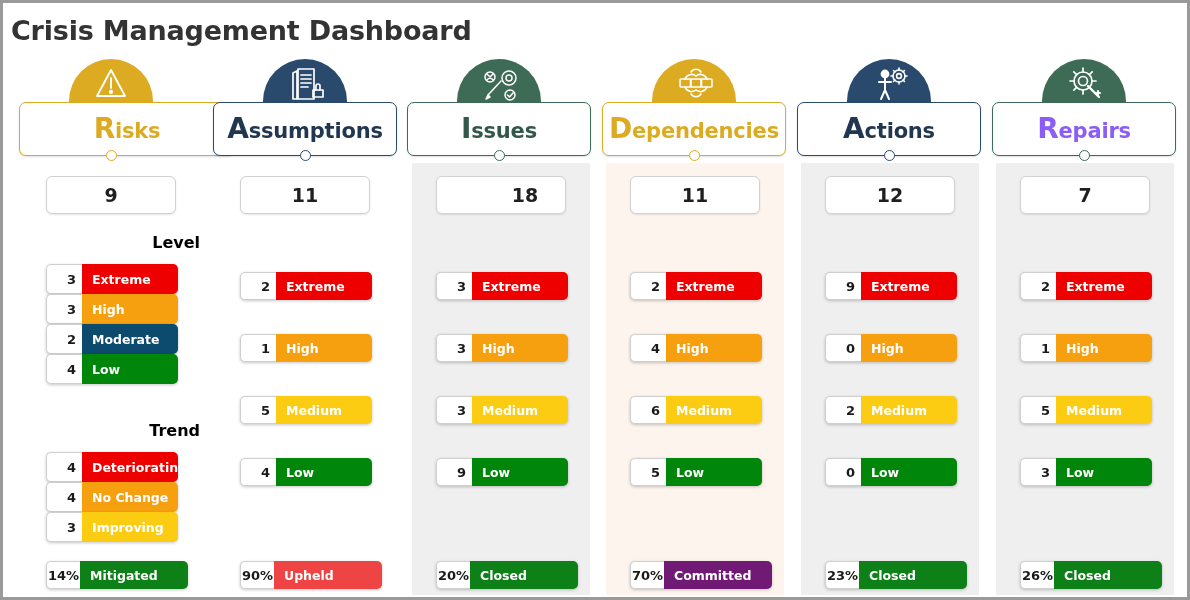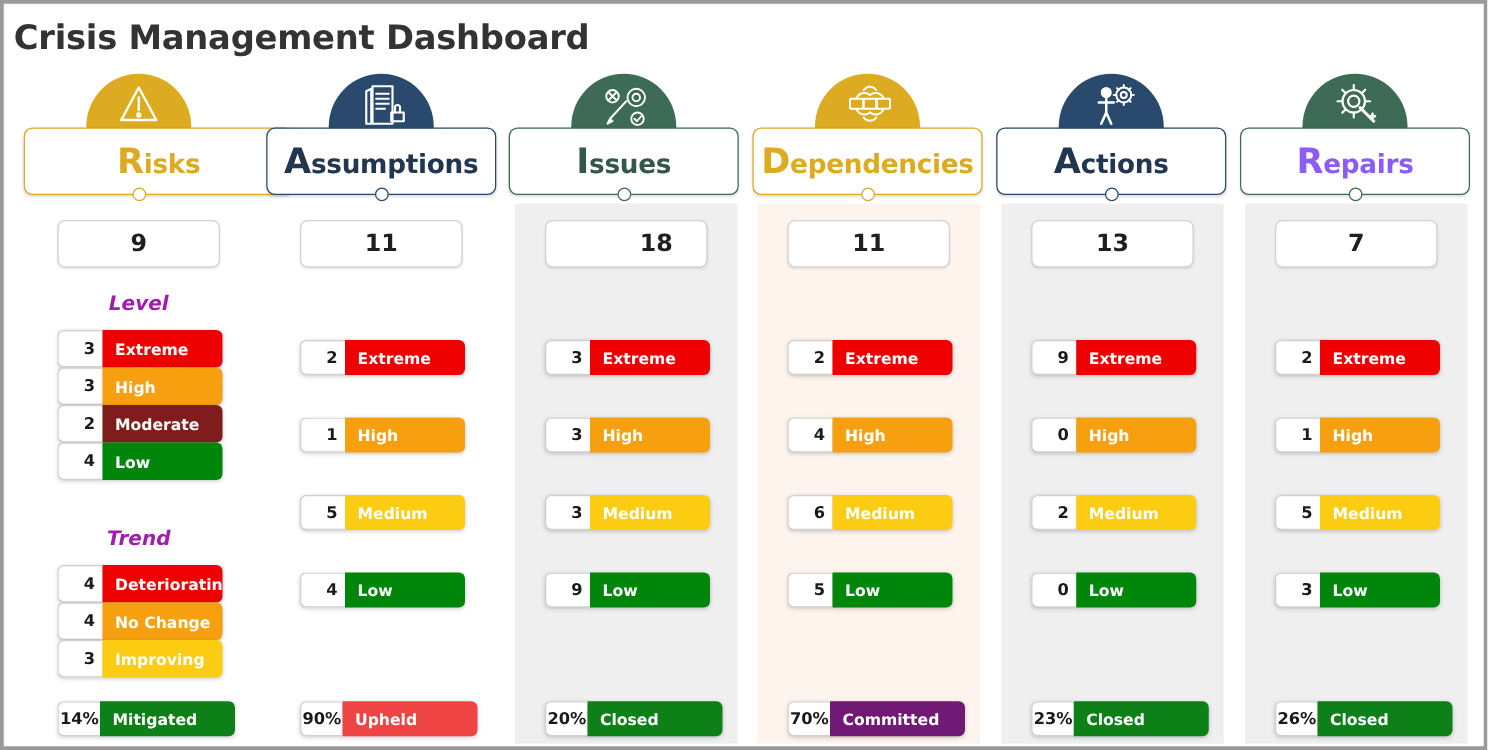--- a/index.html
+++ b/index.html
@@ -96,23 +96,22 @@
     font-size: 19px;
     font-weight: bold;
     color: #1f1f1f;
   }
 
   
   .sec-head {
     position: absolute;
     font-size: 16px;
     font-weight: bold;
-    color: #a21caf;
-    text-align: center;
-    font-style: italic;
+    color: #000000;
+    text-align: right;
   }
 
   
   .row {
     position: absolute;
     height: 28px;
     display: flex;
     align-items: stretch;
     filter: drop-shadow(0 1px 1.5px rgba(0,0,0,0.22));
   }
@@ -174,21 +173,21 @@
       <div class="row" style="left: 43px; width: 132px; top: 261px; height: 30px;">
         <div class="num">3</div>
         <div class="bar" style="background: rgb(238, 0, 0);">Extreme</div>
       </div>
       <div class="row" style="left: 43px; width: 132px; top: 291px; height: 30px;">
         <div class="num">3</div>
         <div class="bar" style="background: rgb(246, 160, 16);">High</div>
       </div>
       <div class="row" style="left: 43px; width: 132px; top: 321px; height: 30px;">
         <div class="num">2</div>
-        <div class="bar" style="background: #7f1d1d;">Moderate</div>
+        <div class="bar" style="background: #0c4a6e;">Moderate</div>
       </div>
       <div class="row" style="left: 43px; width: 132px; top: 351px; height: 30px;">
         <div class="num">4</div>
         <div class="bar" style="background: rgb(0, 134, 11);">Low</div>
       </div>
       <div class="sec-head" style="left: 19px; width: 178px; top: 418px;">Trend</div>
       <div class="row" style="left: 43px; width: 132px; top: 449px; height: 30px;">
         <div class="num">4</div>
         <div class="bar" style="background: rgb(238, 0, 0);">Deteriorating</div>
       </div>
@@ -337,21 +336,21 @@
             <circle cx="52" cy="17" r="2.4"></circle>
             <path d="M52 9 v2 M52 23 v2 M44 17 h2 M58 17 h2 M46.5 11.5 l1.5 1.5 M56 21 l1.5 1.5 M57.5 11.5 l-1.5 1.5 M48 21 l-1.5 1.5"></path>
           </g>
         </svg>
       </div>
       <div class="tab-box" style="left: 794px; width: 184px; border: 1.5px solid rgb(42, 74, 109);">
         <div class="tab-label" style="color: rgb(33, 54, 79);"><span class="cap">A</span><span>ctions</span></div>
       </div>
       <div class="tab-knob" style="left: 880.5px; border: 1.2px solid rgb(42, 74, 109);"></div>
       <div class="total-box" style="left: 822px; width: 130px;">
-        <div class="total-val">13</div>
+        <div class="total-val">12</div>
       </div>
       <div class="row" style="left: 822px; width: 132px; top: 269px;">
         <div class="num">9</div>
         <div class="bar" style="background: rgb(238, 0, 0);">Extreme</div>
       </div>
       <div class="row" style="left: 822px; width: 132px; top: 331px;">
         <div class="num">0</div>
         <div class="bar" style="background: rgb(246, 160, 16);">High</div>
       </div>
       <div class="row" style="left: 822px; width: 132px; top: 393px;">

